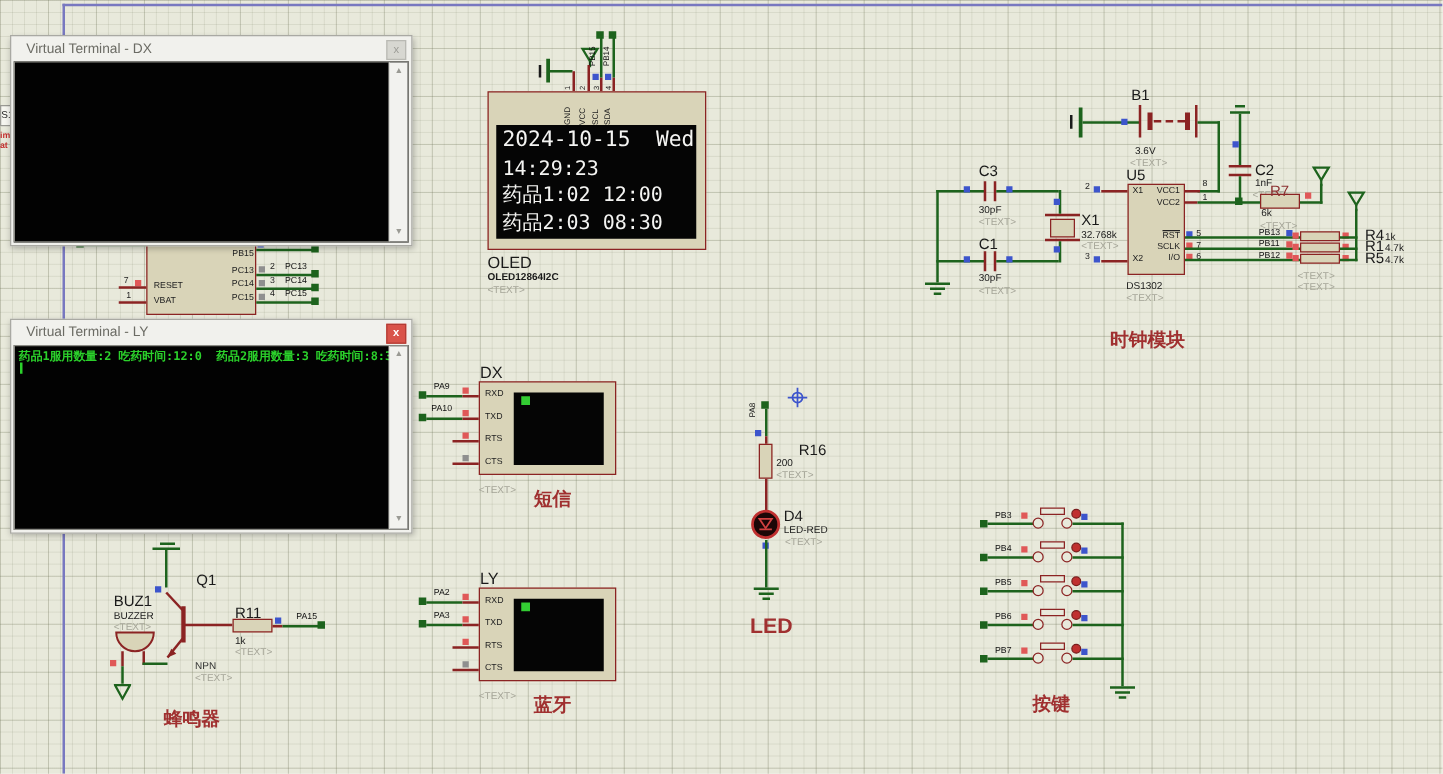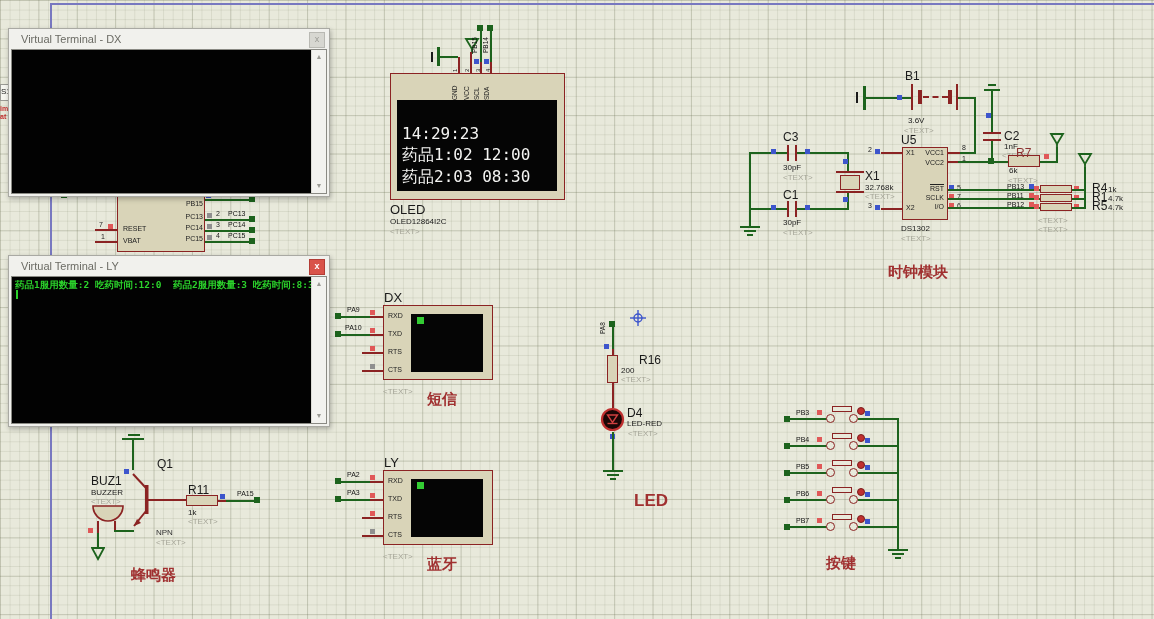--- a/index.html
+++ b/index.html
@@ -117,23 +117,23 @@
     <div class="a num vt" style="left:452px;top:62px;height:10px;font-size:6px">1</div>
     <div class="a num vt" style="left:464px;top:62px;height:10px;font-size:6px">2</div>
     <div class="a num vt" style="left:475px;top:62px;height:10px;font-size:6px">3</div>
     <div class="a num vt" style="left:485px;top:62px;height:10px;font-size:6px">4</div>
     <div class="a comp" style="left:390px;top:73px;width:175px;height:127px"></div>
     <div class="a pin vt" style="left:451px;top:76px;height:24px;font-size:6.5px">GND</div>
     <div class="a pin vt" style="left:463px;top:76px;height:24px;font-size:6.5px">VCC</div>
     <div class="a pin vt" style="left:473px;top:76px;height:24px;font-size:6.5px">SCL</div>
     <div class="a pin vt" style="left:483px;top:76px;height:24px;font-size:6.5px">SDA</div>
     <div class="a" style="left:397px;top:100px;width:160px;height:91px;background:#050505"></div>
-    <div class="a oledtext" style="left:402px;top:101px"><br><span>14:29:23</span><br><span>药品1:02 12:00</span><br><span>药品2:03 08:30</span></div>
+    <div class="a oledtext" style="left:402px;top:101px"><span class="l1">2024-10-15  Wed</span><br><span>14:29:23</span><br><span>药品1:02 12:00</span><br><span>药品2:03 08:30</span></div>
     <div class="a ref" style="left:390px;top:202px;font-size:13px">OLED</div>
-    <div class="a val" style="left:390px;top:217px;font-weight:normal">OLED12864I2C</div>
+    <div class="a val" style="left:390px;top:217px;font-weight:bold">OLED12864I2C</div>
     <div class="a ph" style="left:390px;top:227px">&lt;TEXT&gt;</div>
   </div>
 
   <div class="a" style="z-index:5">
     <div class="a" style="left:856px;top:92px;width:2px;height:11px;background:#1a1a1a"></div>
     <div class="a wg" style="left:863px;top:86px;width:3px;height:24px"></div>
     <div class="a wg" style="left:866px;top:97px;width:46px;height:2px"></div>
     <div class="a sqb" style="left:897px;top:95px"></div>
     <div class="a wr" style="left:911px;top:84px;width:2px;height:26px"></div>
     <div class="a wr" style="left:918px;top:90px;width:4px;height:14px"></div>
@@ -342,21 +342,21 @@
         <line x1="7.5" y1="16.5" x2="17.5" y2="16.5" stroke="#d04040" stroke-width="1.4"></line>
       </svg>
     <div class="a ref" style="left:627px;top:406px">D4</div>
     <div class="a val" style="left:627px;top:419px">LED-RED</div>
     <div class="a ph" style="left:628px;top:429px">&lt;TEXT&gt;</div>
     <div class="a sqb" style="left:610px;top:434px"></div>
     <div class="a wg" style="left:612px;top:432px;width:2px;height:38px"></div>
     <div class="a wg" style="left:603px;top:470px;width:20px;height:2px"></div>
     <div class="a wg" style="left:607px;top:474px;width:12px;height:2px"></div>
     <div class="a wg" style="left:610px;top:478px;width:6px;height:2px"></div>
-    <div class="a cn" style="left:634px;top:491px;font-size:17px">LED</div>
+    <div class="a cn" style="left:600px;top:491px;font-size:17px">LED</div>
     <svg class="a" style="left:630px;top:310px" width="16" height="16" viewBox="0 0 16 16">
         <circle cx="8" cy="8" r="4" fill="none" stroke="#3d55cc" stroke-width="1.4"></circle>
         <line x1="8" y1="0" x2="8" y2="16" stroke="#3d55cc" stroke-width="1.4"></line>
         <line x1="0" y1="8" x2="16" y2="8" stroke="#3d55cc" stroke-width="1.4"></line>
       </svg>
   </div>
 
   <div class="a" style="z-index:5">
     <div class="a wg" style="left:128px;top:434px;width:12px;height:2px"></div>
     <div class="a wg" style="left:122px;top:438px;width:22px;height:2px"></div>

